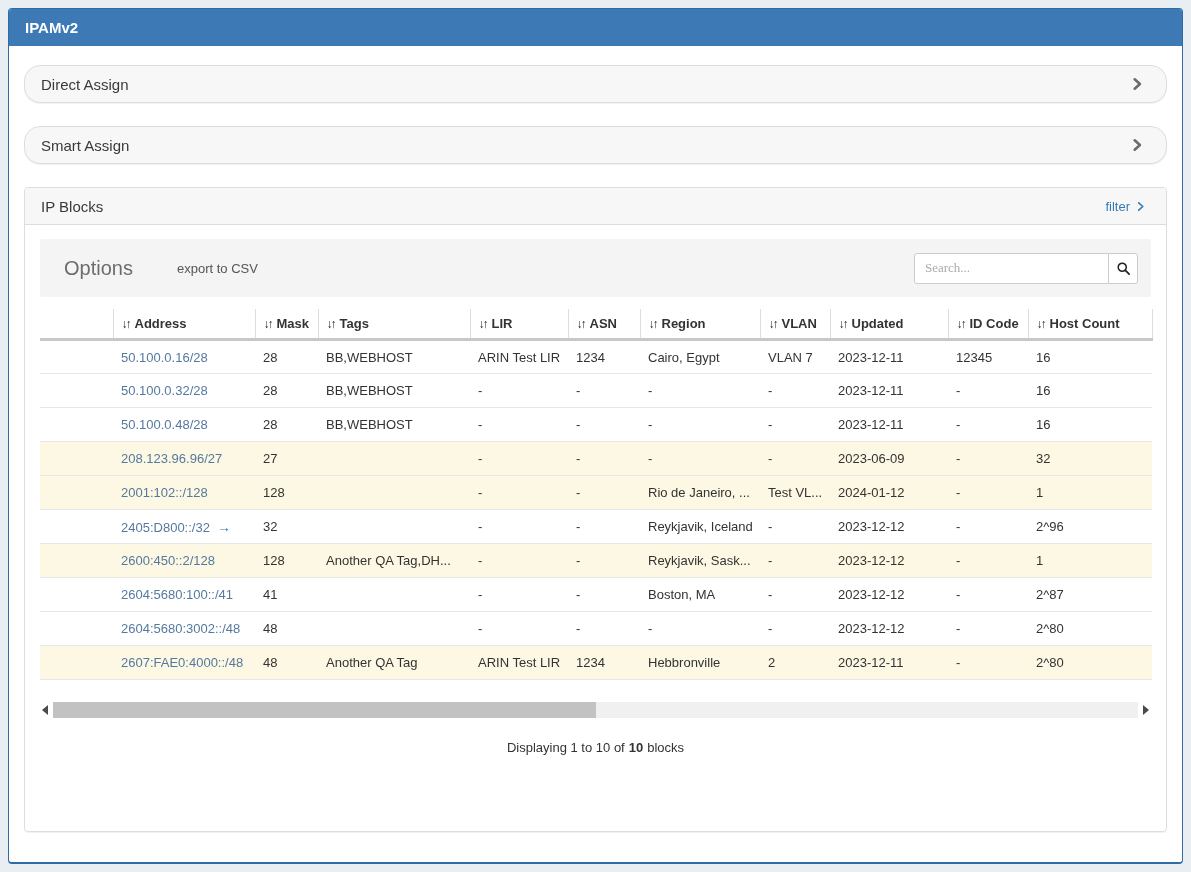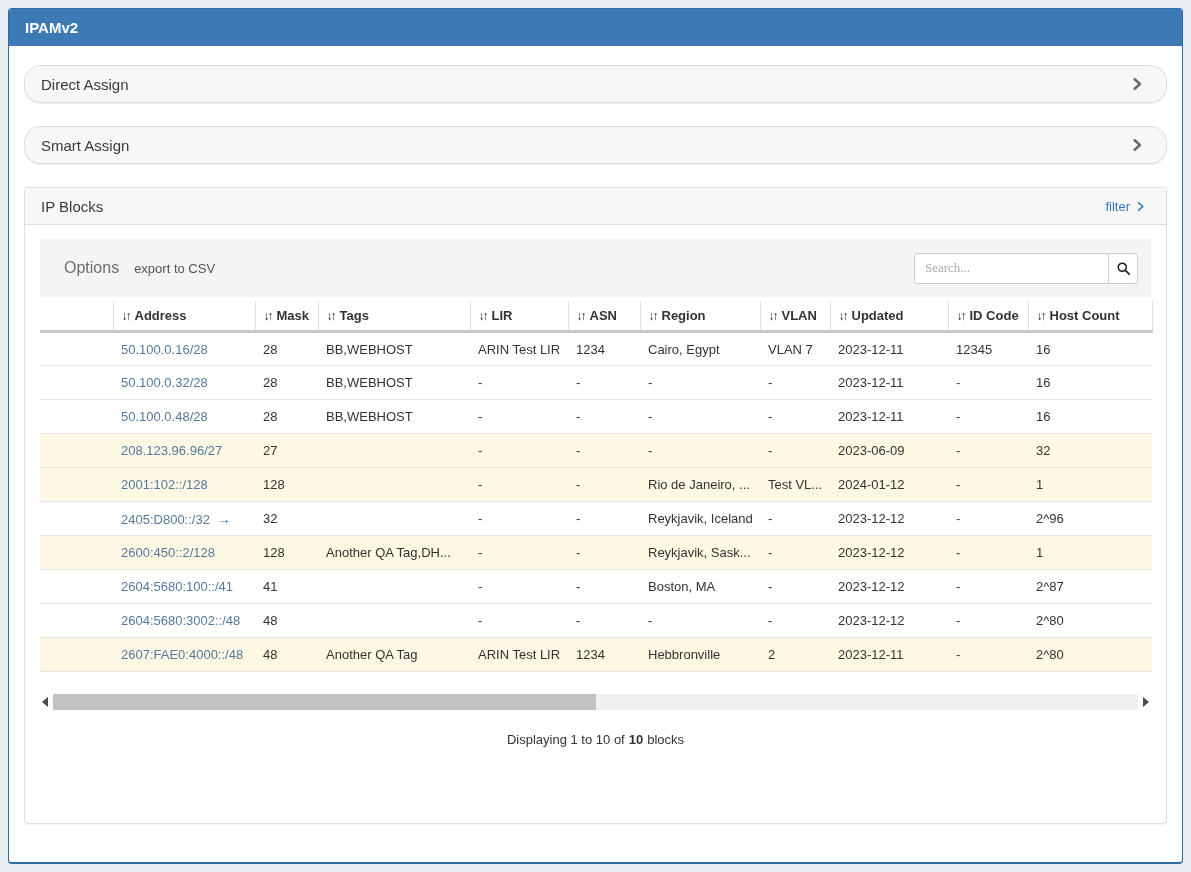--- a/index.html
+++ b/index.html
@@ -60,21 +60,21 @@
   .filter-link svg path { stroke: var(--accent, #337ab7); }
   .ip-blocks-body { padding: 14px 15px 76px 15px; }
 
   .options-bar {
     background: #f4f4f4;
     height: 58px;
     display: flex; align-items: center;
     padding: 0 13px 0 24px;
     border-radius: 2px;
   }
-  .options-title { font-size: 16px; color: #6d6d6d; margin-right: 15px; }
+  .options-title { font-size: 20px; color: #6d6d6d; margin-right: 44px; }
   .export-link { font-size: 13px; color: #555; cursor: pointer; }
   .search-group { margin-left: auto; display: flex; }
   .search-input {
     width: 195px; height: 31px;
     border: 1px solid #ccc; border-radius: 3px 0 0 3px;
     padding: 0 10px; font-size: 13px; color: #8b5cf6;
     font-family: Liberation Serif, serif;
     outline: none;
   }
   .search-input::placeholder { color: #aaa; }
@@ -85,21 +85,21 @@
     margin-left: -1px;
     display: flex; align-items: center; justify-content: center;
     cursor: pointer;
   }
 
   table.blocks {
     width: 100%;
     border-collapse: collapse;
     table-layout: fixed;
     font-size: 13px; color: #333;
-    margin-top: 4px;
+    margin-top: 12px;
   }
   table.blocks col:nth-child(1)  { width: 73px;  }
   table.blocks col:nth-child(2)  { width: 142px; }
   table.blocks col:nth-child(3)  { width: 63px;  }
   table.blocks col:nth-child(4)  { width: 152px; }
   table.blocks col:nth-child(5)  { width: 98px;  }
   table.blocks col:nth-child(6)  { width: 72px;  }
   table.blocks col:nth-child(7)  { width: 120px; }
   table.blocks col:nth-child(8)  { width: 70px;  }
   table.blocks col:nth-child(9)  { width: 118px; }

